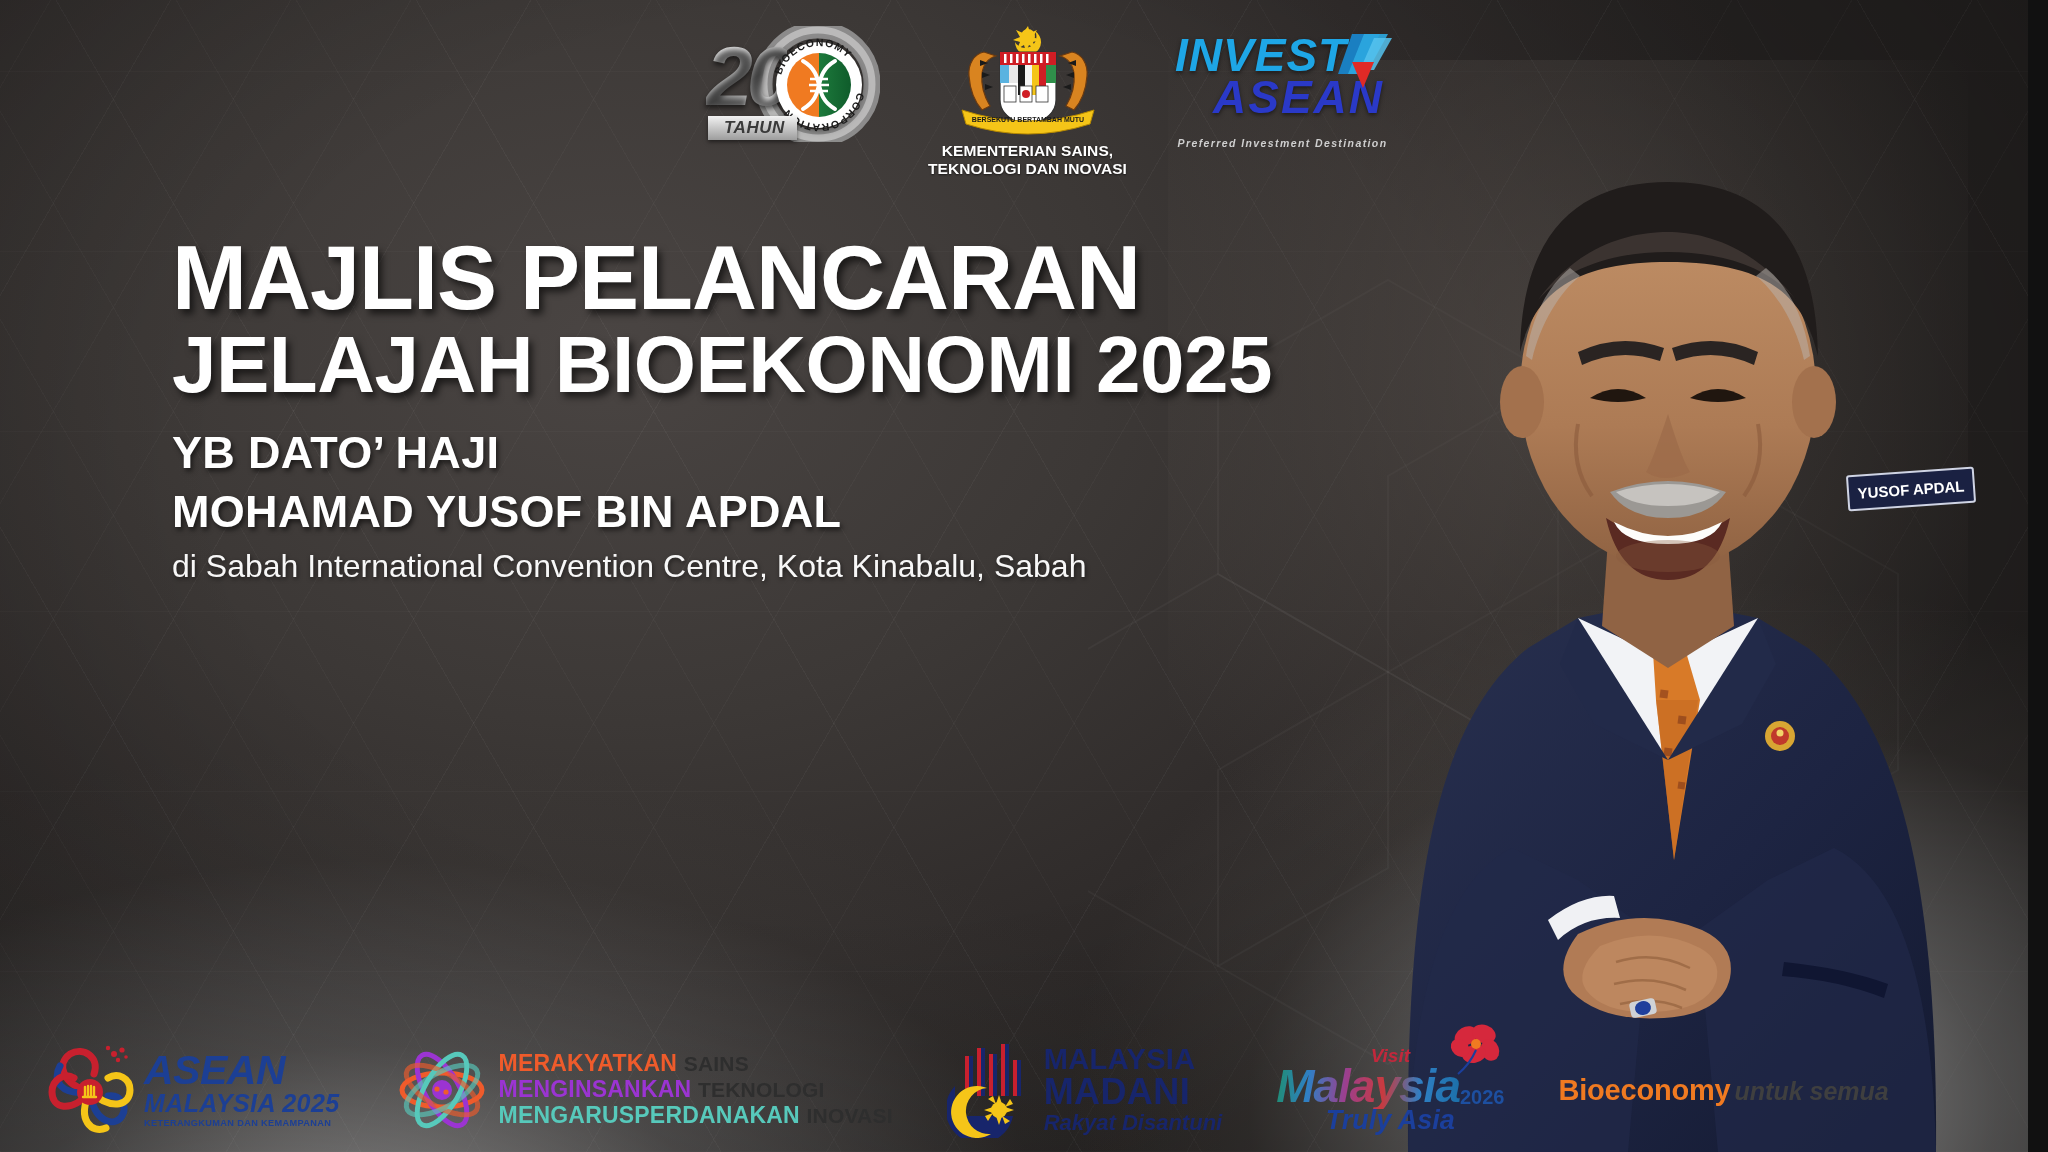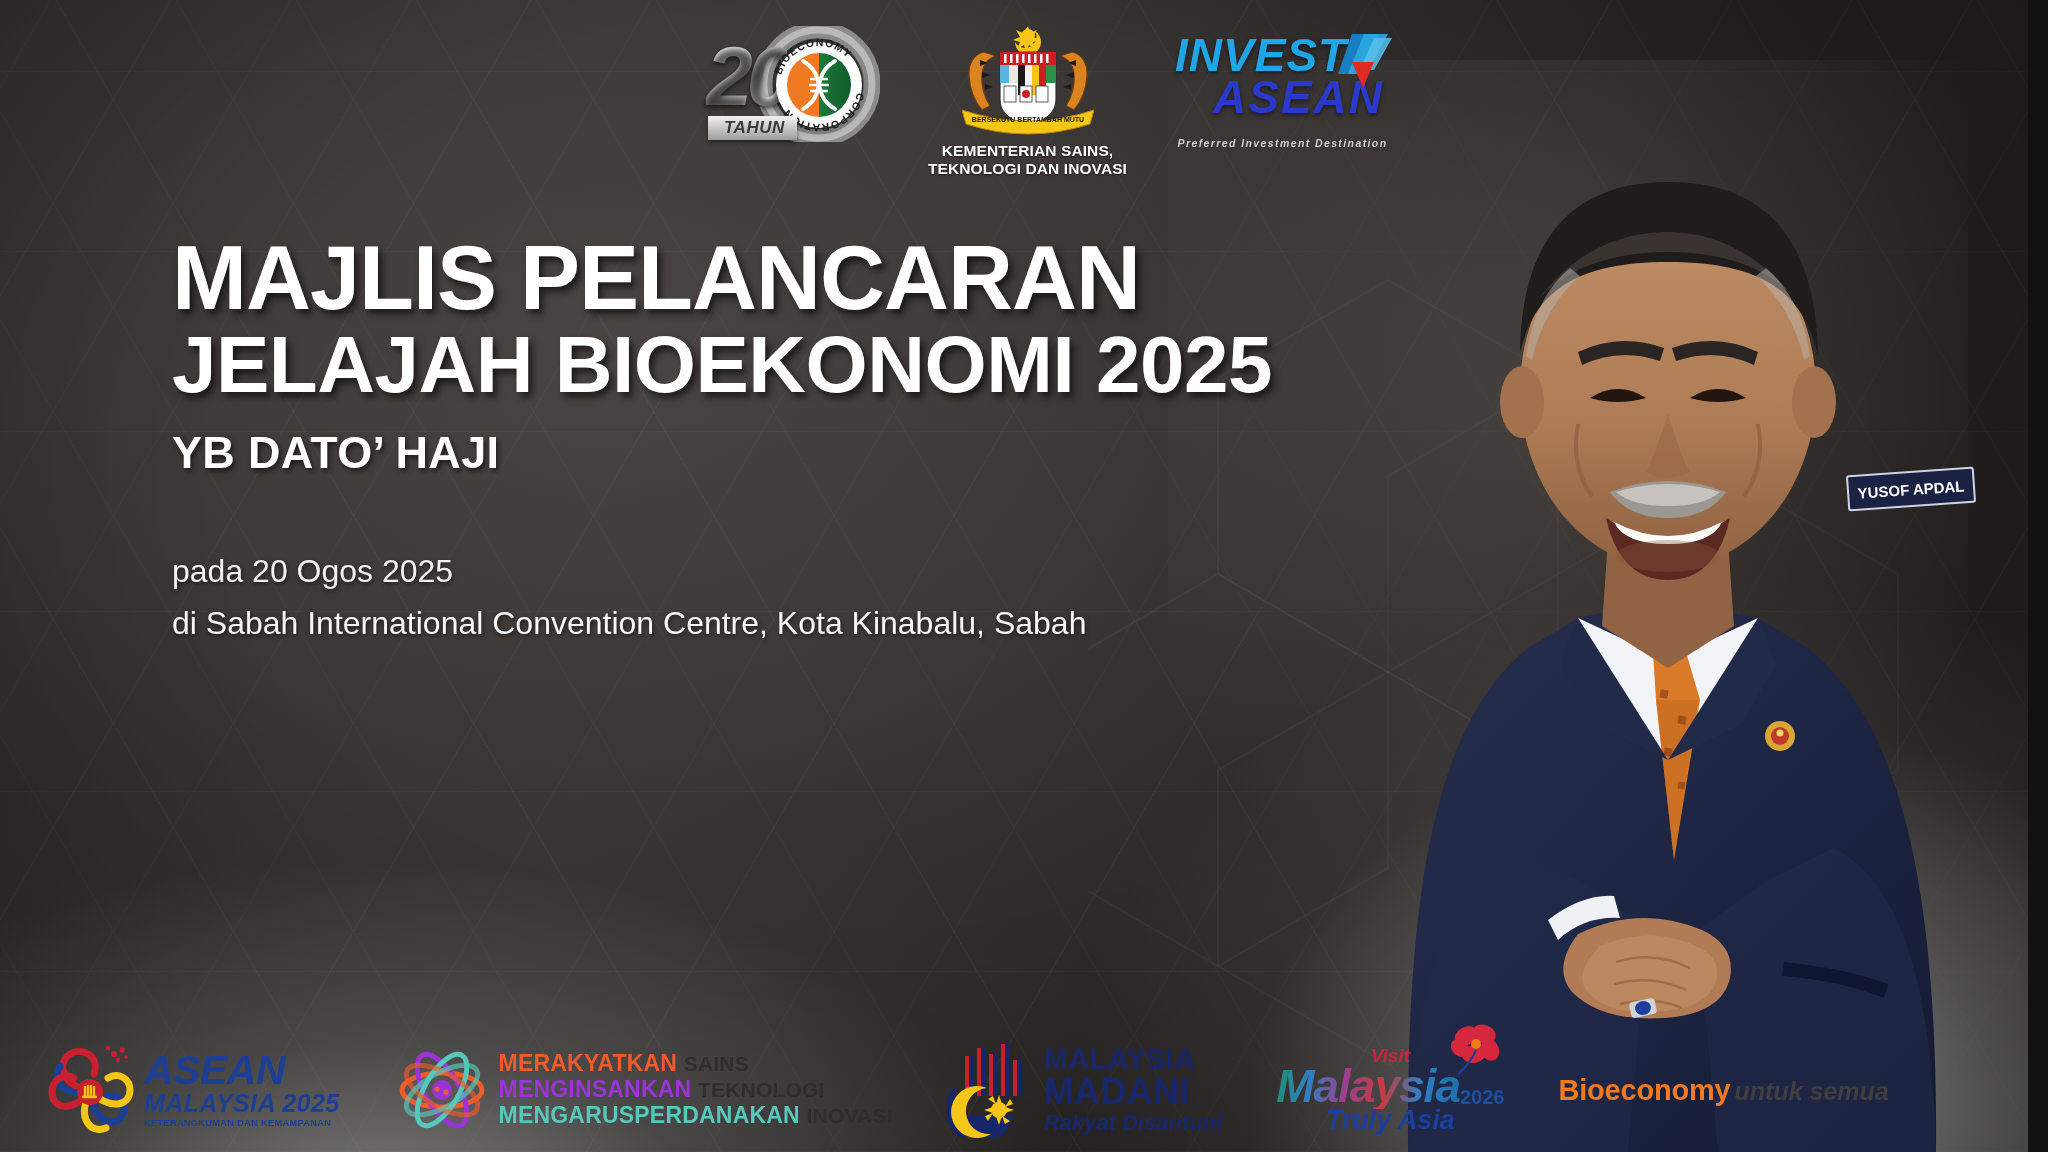--- a/index.html
+++ b/index.html
@@ -301,22 +301,22 @@
       </div>
     </div>
 
   </div>
 
   <div id="copy">
     <div class="h1a">MAJLIS PELANCARAN</div>
     <div class="h1b">JELAJAH BIOEKONOMI 2025</div>
 
     <div class="name1">YB DATO’ HAJI</div>
-
-    <div class="when">pada 20 Ogos 2025</div>
+    <div class="name2">MOHAMAD YUSOF BIN APDAL</div>
+
     <div class="where">di Sabah International Convention Centre, Kota Kinabalu, Sabah</div>
   </div>
 
   <svg id="portrait" viewBox="0 0 920 1152">
     <defs>
       <linearGradient id="suitG" x1="0" y1="0" x2="1" y2="1">
         <stop offset="0%" stop-color="#28304f"></stop>
           <stop offset="55%" stop-color="#1d2442"></stop>
           <stop offset="100%" stop-color="#141a31"></stop>
       </linearGradient>

